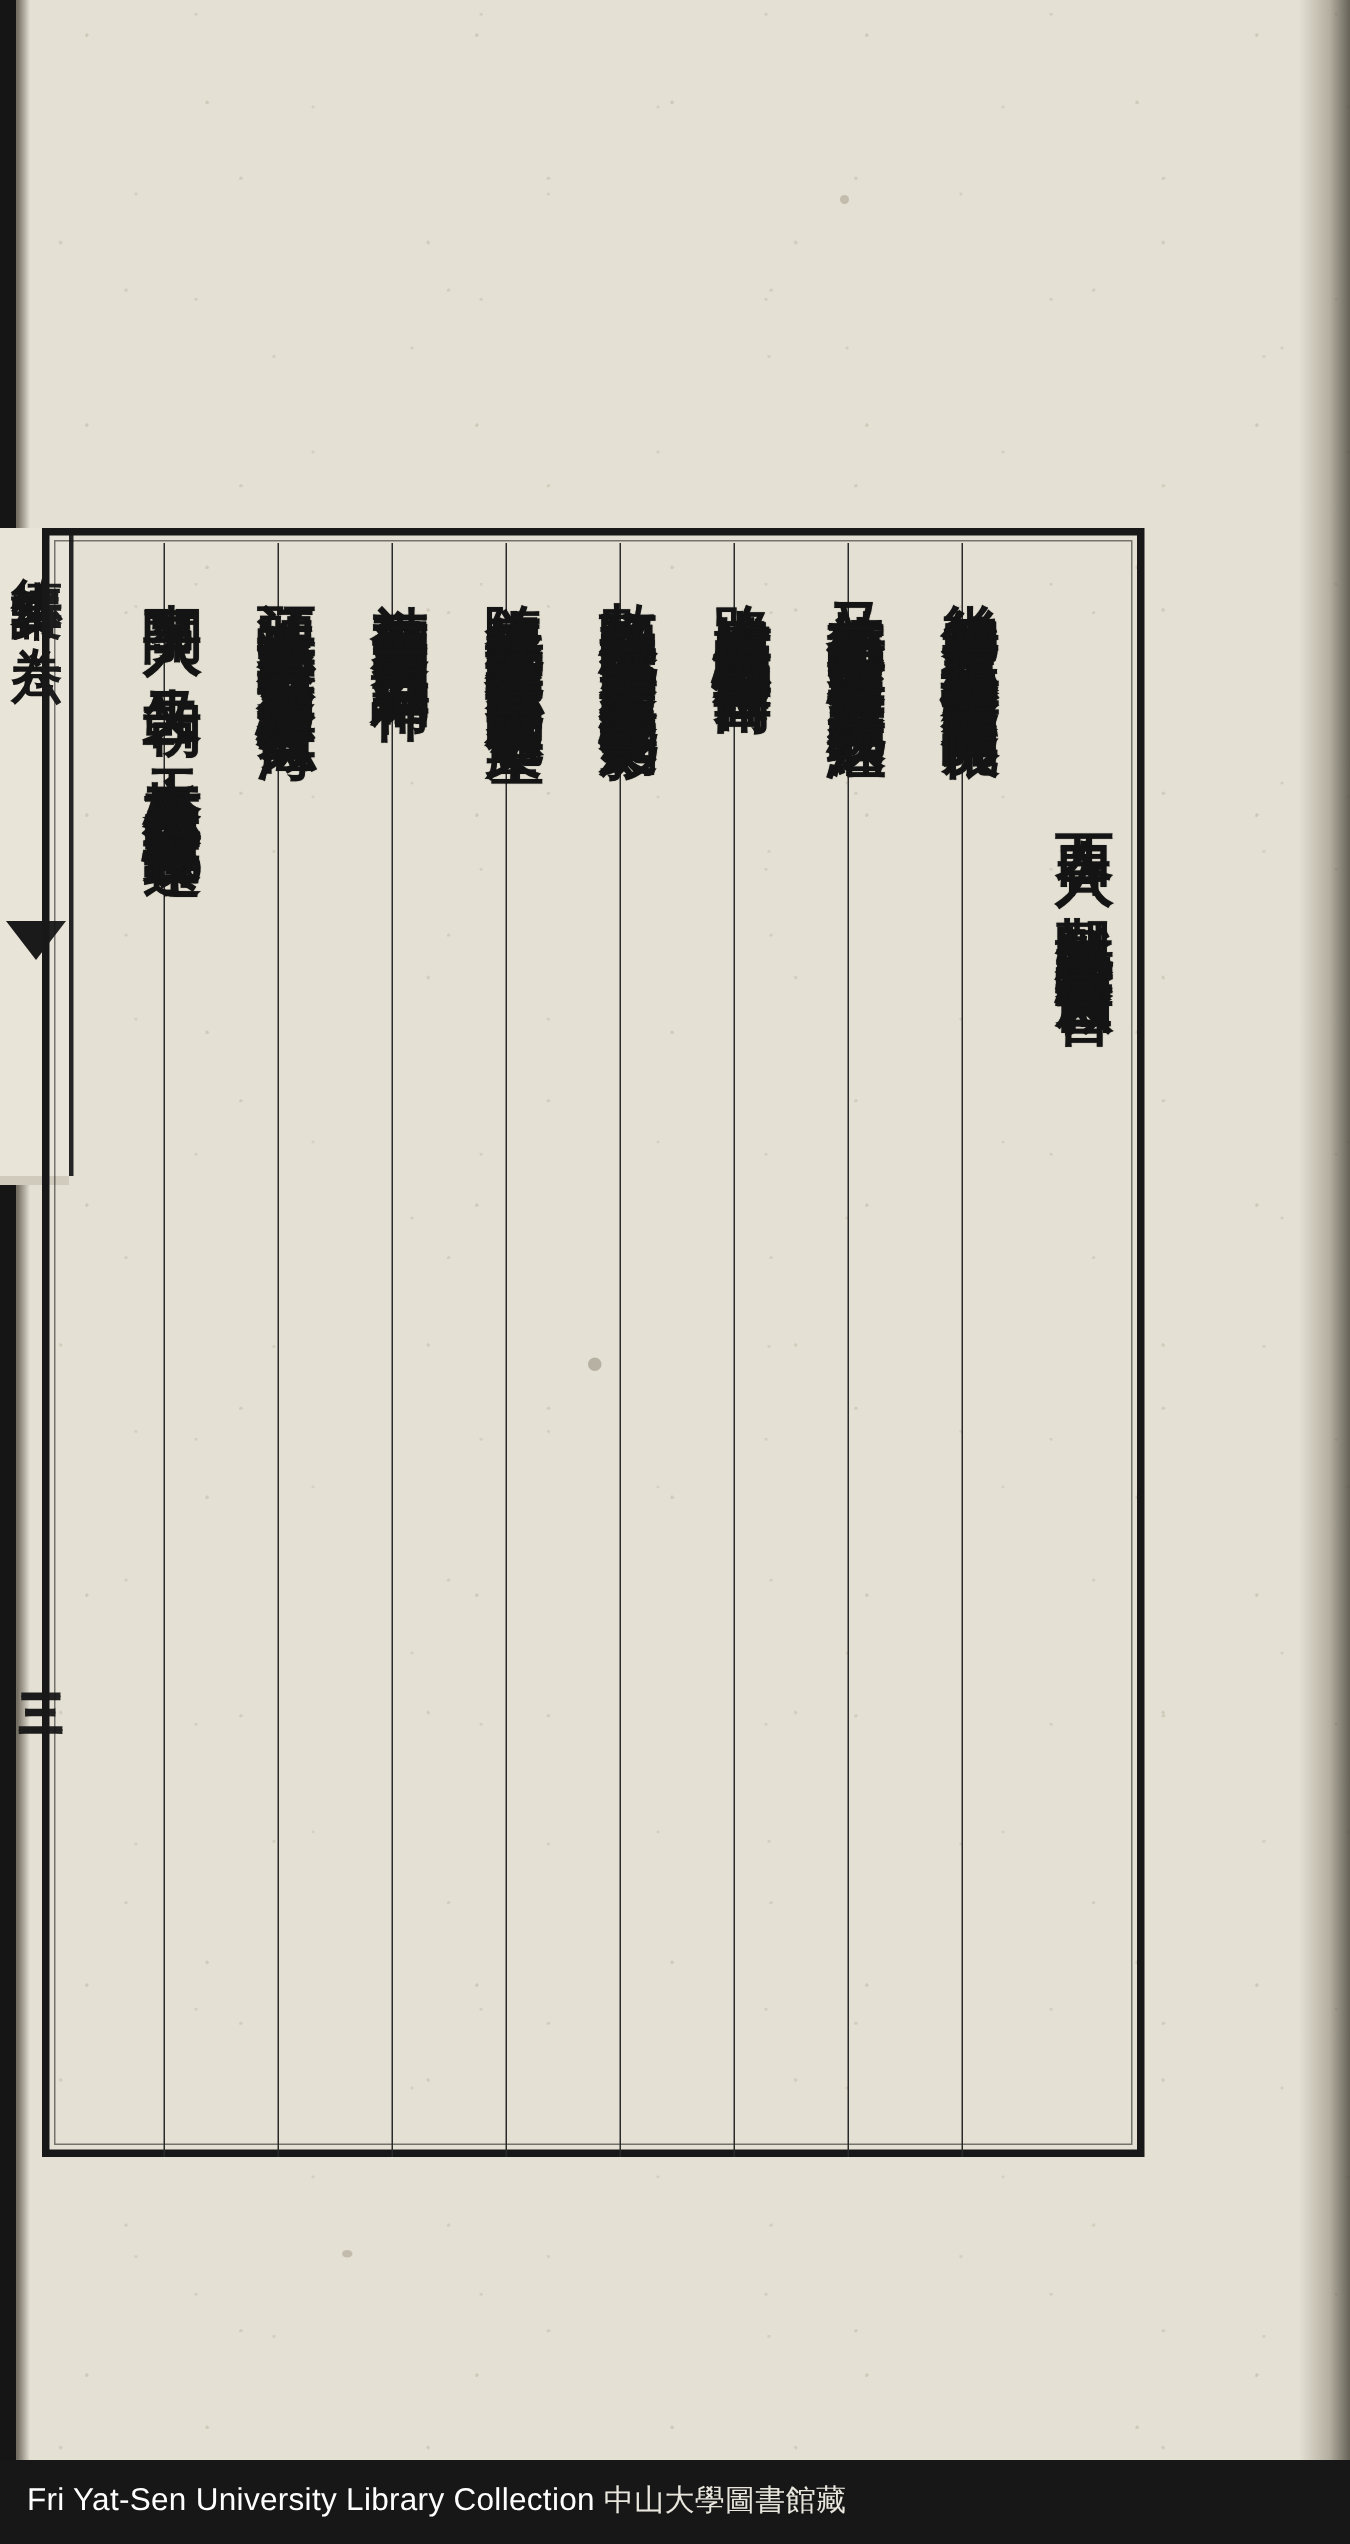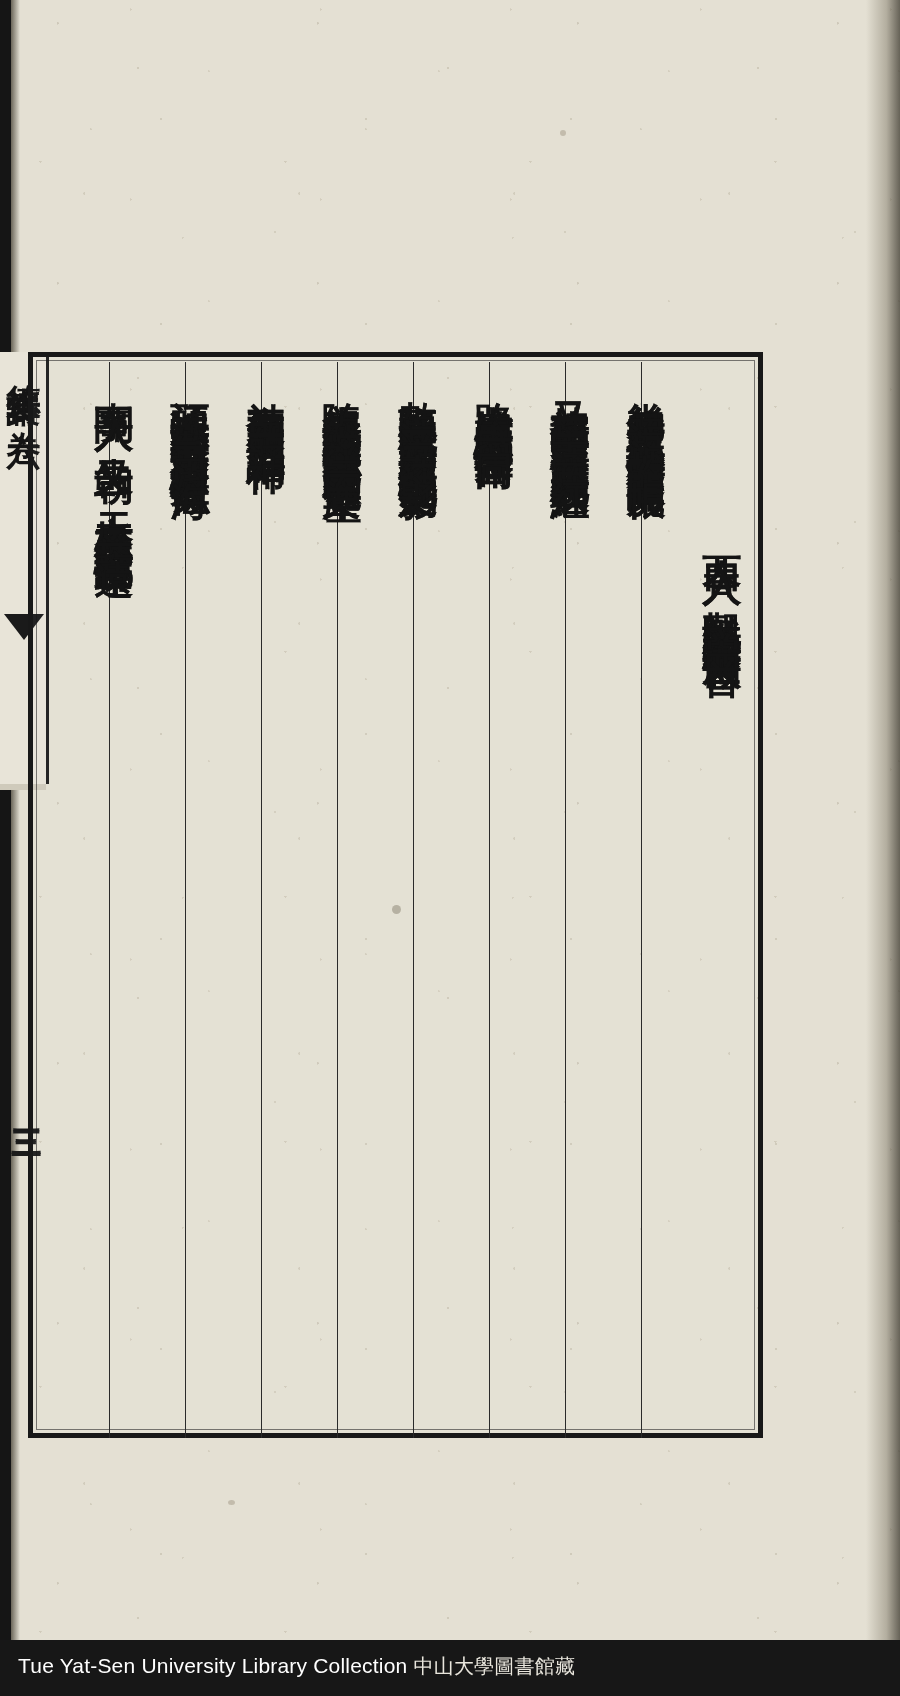--- a/index.html
+++ b/index.html
@@ -258,15 +258,15 @@
     <div class="vcol indent-1" style="right:388px;">隨車貔虎雜詩人筆揮強弩能穿扎氣吐秋雲不染塵</div>
     <div class="vcol indent-1" style="right:464px;">袖裏更遺留別句一回盟誦一精神</div>
     <div class="vcol indent-1" style="right:540px;">江頭螺女正譁然歡笑爭迎玉局仙恩洽輿情眞似海</div>
     <div class="vcol indent-1" style="right:616px;">事關入　告又朝　天六橋夜月曾停騎三度郵亭遠</div>
   </div>
 
 </div>
 
 <div id="caption-bar">
   <div id="caption-text">
-    <span>Tue Yat-Sen University Library Collection</span><span class="cjk">中山大學圖書館藏</span>
+    <span>Fri Yat-Sen University Library Collection</span><span class="cjk">中山大學圖書館藏</span>
   </div>
 </div>
 
 </body></html>

